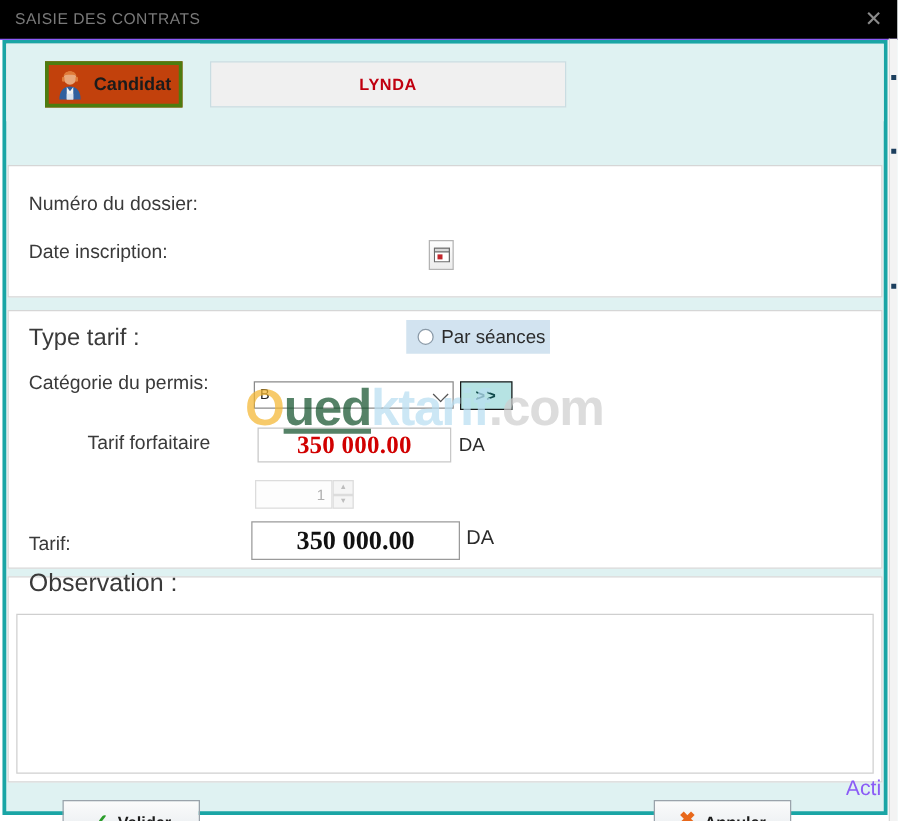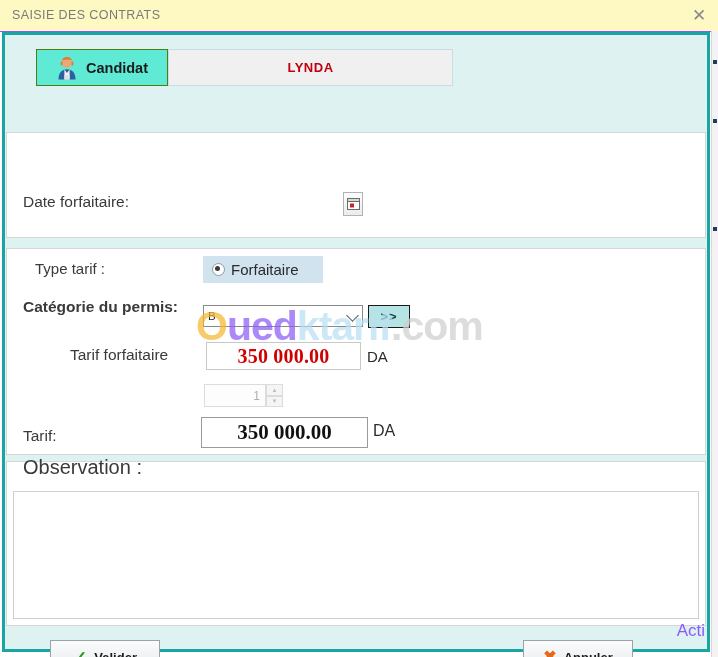--- a/index.html
+++ b/index.html
@@ -10,21 +10,21 @@
     overflow:hidden;
     position:relative;
   }
   .app{
     position:absolute;inset:0;
     background:#ffffff;
   }
   
   .titlebar{
     position:absolute;left:0;top:0;width:718px;height:31px;
-    background:#fef9c3;
+    background:#000000;
     border-bottom:1px solid #8b5cf6;
   }
   .titlebar-text{
     position:absolute;left:12px;top:8px;
     font-size:12.5px;color:#7a7a7a;letter-spacing:.4px;
     font-family:"Liberation Sans", sans-serif;
     white-space:nowrap;
   }
   .close-btn{
     position:absolute;right:6px;top:3px;width:26px;height:24px;
@@ -37,23 +37,23 @@
     border:3px solid #1aa5a5;
     background:#dff2f2;
     box-sizing:border-box;
   }
   
   .tabrow{
     position:absolute;left:0;top:0;width:100%;height:62px;
     background:#dff2f2;
   }
   .candidat-btn{
-    position:absolute;left:31px;top:14px;width:132px;height:37px;
-    background:#5eead4;
-    border:1px solid #4d7c0f;
+    position:absolute;left:31px;top:14px;width:110px;height:37px;
+    background:#c2410c;
+    border:3px solid #4d7c0f;
     display:flex;align-items:center;justify-content:center;gap:8px;
     cursor:pointer;box-sizing:border-box;
   }
   .candidat-label{
     font-size:14.5px;font-weight:bold;color:#1b1b1b;
     font-family:"Liberation Sans", sans-serif;
   }
   .lynda-tab{
     position:absolute;left:163px;top:14px;width:285px;height:37px;
     background:#f0f0f0;
@@ -96,39 +96,39 @@
   .dossier-lbl2{left:18px;top:158px;font-size:15.5px;}
   .dossier-fld2{left:196px;top:155px;width:143px;height:27px;}
   .date-pick{
     position:absolute;left:338px;top:157px;width:20px;height:24px;
     border:1px solid #b3b3b3;background:linear-gradient(#fdfdfd,#ececec);
     display:flex;align-items:center;justify-content:center;cursor:pointer;
     box-sizing:border-box;
   }
 
   
-  .tarif-lbl1{left:18px;top:225px;font-size:15px;margin-left:12px;}
+  .tarif-lbl1{left:18px;top:225px;font-size:19px;}
   .radio-grp{
     position:absolute;top:221px;height:27px;display:flex;align-items:center;
     background:#d2e3f0;padding:0 9px;cursor:pointer;box-sizing:border-box;
   }
   .radio-a{left:198px;width:120px;}
   .radio-b{left:320px;width:115px;}
   .radio-grp .rtxt{font-size:15px;color:#2a2a2a;margin-left:6px;white-space:nowrap;}
   .rdot{
     width:11px;height:11px;border-radius:50%;
     border:1px solid #8a9aa8;background:#fff;
     display:inline-block;position:relative;flex:0 0 auto;
   }
   .rdot.on::after{
     content:"";position:absolute;left:2px;top:2px;width:5px;height:5px;
     border-radius:50%;background:#3b3b3b;
   }
 
-  .tarif-lbl2{left:18px;top:263px;font-size:15.5px;font-weight:bold;}
+  .tarif-lbl2{left:18px;top:263px;font-size:15.5px;}
   .cat-select{
     position:absolute;left:198px;top:270px;width:160px;height:22px;
     border:1px solid #8a8a8a;background:#fff;box-sizing:border-box;
     display:flex;align-items:center;padding:0 4px;cursor:pointer;
     font-size:11.5px;color:#222;
   }
   .chev{
     position:absolute;right:5px;top:5px;width:8px;height:8px;
     border-left:1.4px solid #555;border-bottom:1.4px solid #555;
     transform:rotate(-45deg);
@@ -210,21 +210,21 @@
 
   
   .watermark{
     position:absolute;left:196px;top:303px;
     font-family:"Liberation Sans", sans-serif;
     font-size:41px;font-weight:bold;letter-spacing:-1px;
     pointer-events:none;white-space:nowrap;z-index:5;
     opacity:.72;
   }
   .wm-o{color:#f5b731;}
-  .wm-ued{color:#8b5cf6;}
+  .wm-ued{color:#14532d;text-decoration:underline;}
   .wm-k{color:#b9dff2;}
   .wm-niss{color:#b9dff2;}
   .wm-dot{color:#cfcfcf;}
   .wm-com{color:#cfcfcf;}
 
   .act-text{
     position:absolute;right:2px;bottom:8px;
     font-size:17px;color:#8b5cf6;
     font-family:"Liberation Sans", sans-serif;
     white-space:nowrap;overflow:hidden;
@@ -270,41 +270,42 @@
         <span class="lynda-label">LYNDA</span>
       </div>
     </div>
 
     <div class="group grp-dossier"></div>
 
     <div class="group grp-tarif"></div>
 
     <div class="group grp-obs"></div>
 
+    <div class="lbl dossier-lbl1" style="position:absolute">Numéro du dossier:</div>
     <div class="field center dossier-fld1">
       <span class="val-bold">2024/000001</span>
     </div>
 
-    <div class="lbl dossier-lbl2" style="position:absolute">Date forfaitaire:</div>
+    <div class="lbl dossier-lbl2" style="position:absolute">Date inscription:</div>
     <div class="field dossier-fld2">
       <span class="val-bold">01-08-2024</span>
     </div>
     <div class="date-pick">
       <svg width="13" height="12" viewBox="0 0 13 12">
         <rect x="0.5" y="0.5" width="12" height="11" fill="#ffffff" stroke="#6b6b6b"></rect>
         <rect x="0.5" y="0.5" width="12" height="3" fill="#d8d8d8" stroke="#6b6b6b"></rect>
         <rect x="3" y="5.5" width="4" height="4" fill="#c1272d"></rect>
       </svg>
     </div>
 
     <div class="lbl tarif-lbl1" style="position:absolute">Type tarif :</div>
 
-    <div class="radio-grp radio-a">
-      <span class="rdot on"></span>
-      <span class="rtxt">Forfaitaire</span>
+    <div class="radio-grp radio-b">
+      <span class="rdot"></span>
+      <span class="rtxt">Par séances</span>
     </div>
 
     <div class="lbl tarif-lbl2" style="position:absolute">Catégorie du permis:</div>
     <div class="cat-select">
       <span>B</span>
       <span class="chev"></span>
     </div>
     <div class="gt-btn">&gt;&gt;</div>
 
     <div class="lbl tarif-lbl3" style="position:absolute">Tarif forfaitaire</div>

